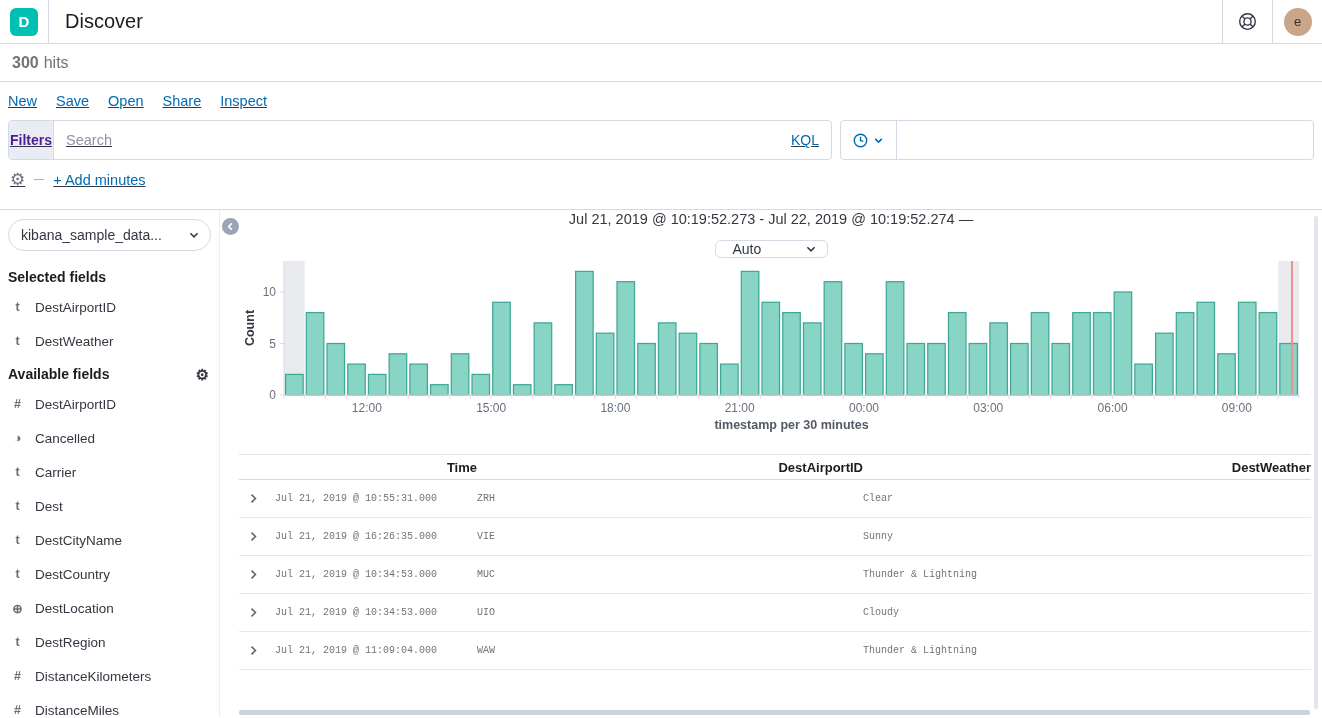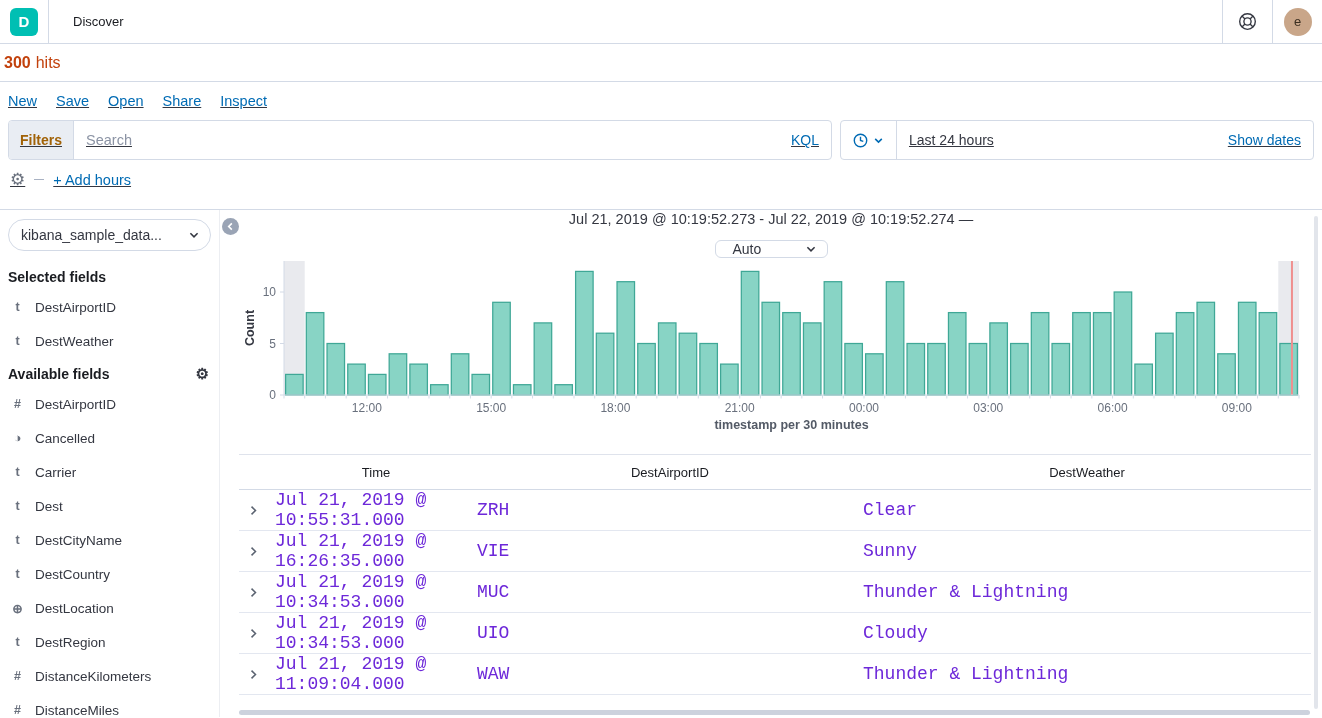--- a/index.html
+++ b/index.html
@@ -6,66 +6,66 @@
   html,body { width:1322px; height:718px; }
   body {
     font-family:"Liberation Sans", sans-serif;
     color:#343741; background:#fff; overflow:hidden; position:relative;
     font-size:14px;
   }
   
   .topbar { height:44px; border-bottom:1px solid #d3dae6; display:flex; align-items:center; }
   .logo-cell { width:49px; height:100%; display:flex; align-items:center; justify-content:center; border-right:1px solid #d3dae6; }
   .logo { width:28px; height:28px; border-radius:6px; background:#00BFB3; color:#fff; font-weight:700; font-size:15px; display:flex; align-items:center; justify-content:center; }
-  .app-title { margin-left:24px; font-size:13px; color:#1a1c21; }
+  .app-title { margin-left:16px; font-size:20px; color:#1a1c21; }
   .topbar-right { margin-left:auto; height:100%; display:flex; align-items:center; }
   .topbar-divider { width:1px; height:100%; background:#d3dae6; }
   .icon-btn { width:49px; height:100%; display:flex; align-items:center; justify-content:center; cursor:pointer; }
   .avatar { width:28px; height:28px; border-radius:50%; background:#c9a689; color:#3c2f21; font-size:13px; display:flex; align-items:center; justify-content:center; }
   
-  .hits-bar { height:38px; border-bottom:1px solid #d3dae6; display:flex; align-items:center; padding:0 4px; font-size:16px; color:#c2410c; }
+  .hits-bar { height:38px; border-bottom:1px solid #d3dae6; display:flex; align-items:center; padding:0 12px; font-size:16px; color:#737373; }
   .hits-count { font-weight:700; margin-right:5px; }
   
   .query-section { height:128px; border-bottom:1px solid #d3dae6; padding:9px 8px 0 8px; background:#fff;text-decoration:underline; }
   .nav-row { display:flex; gap:19px; padding:2px 0 11px 0; }
   .nav-link { color:#006BB4; font-weight:500; font-size:14.5px; cursor:pointer; }
   .query-row { display:flex; gap:8px; height:40px; }
   .search-group { flex:1; display:flex; border:1px solid #d3dae6; border-radius:4px; overflow:hidden; background:#fff; }
-  .filters-btn { width:65px; background:#e9edf3; border-right:1px solid #d3dae6; display:flex; align-items:center; justify-content:center; font-weight:700; font-size:14px; color:#a16207; cursor:pointer; }
+  .filters-btn { width:45px; background:#e9edf3; border-right:1px solid #d3dae6; display:flex; align-items:center; justify-content:center; font-weight:700; font-size:14px; color:#4c1d95; cursor:pointer; }
   .search-input { flex:1; display:flex; align-items:center; padding:0 12px; }
   .search-placeholder { color:#8b93a4; font-size:14.5px; }
   .kql-link { margin-left:auto; color:#006BB4; font-size:14px; cursor:pointer; }
   .time-group { width:474px; display:flex; border:1px solid #d3dae6; border-radius:4px; background:#fff; }
   .clock-seg { width:56px; border-right:1px solid #d3dae6; display:flex; align-items:center; justify-content:center; gap:5px; cursor:pointer; }
   .time-value-seg { flex:1; display:flex; align-items:center; padding:0 12px; cursor:pointer; }
   .show-dates { margin-left:auto; color:#006BB4; cursor:pointer; }
   .refresh-btn { width:118px; background:#006BB4; border:none; color:#fff; border-radius:6px; display:flex; align-items:center; justify-content:center; gap:8px; font-size:15px; font-weight:500; cursor:pointer; font-family:inherit; }
   .filter-row { display:flex; align-items:center; gap:9px; padding:11px 0 0 2px; }
   .gear-glyph { font-size:17px; color:#69707D; line-height:1; }
   .filter-dash { width:10px; height:1px; background:#a9b2c3; }
   .add-filter { color:#006BB4; font-size:14.5px; cursor:pointer; }
   
   .main { display:flex; height:507px; }
   .sidebar { width:220px; border-right:1px solid #eceef2; padding:9px 8px 0 8px; flex:none; }
   .index-select { height:32px; border:1px solid #d3dae6; border-radius:16px; display:flex; align-items:center; justify-content:space-between; padding:0 10px 0 12px; background:#fff; cursor:pointer; margin-bottom:10px; }
   .index-select span { font-size:14px; color:#343741; white-space:nowrap; overflow:hidden; }
-  .sidebar-heading { display:flex; justify-content:space-between; font-size:14px; font-weight:700; color:#1a1c21; padding:8px 2px 5px 0; }
+  .sidebar-heading { display:flex; align-items:center; justify-content:space-between; font-size:14px; font-weight:700; color:#1a1c21; padding:8px 2px 5px 0; }
   .sidebar-gear { font-size:15px; color:#343741; line-height:1; cursor:pointer; }
   .field-item { display:flex; align-items:center; gap:11px; height:34px; padding-left:3px; cursor:pointer; }
   .field-type { width:13px; text-align:center; color:#69707D; font-weight:700; font-size:12.5px; flex:none; }
   .field-name { font-size:13.5px; color:#343741; }
   .content { flex:1; position:relative; overflow:hidden; }
   .collapse-btn { position:absolute; left:2px; top:8px; width:17px; height:17px; border-radius:50%; background:#9aa4b5; display:flex; align-items:center; justify-content:center; cursor:pointer; z-index:3; }
   .chart-header { display:flex; align-items:center; justify-content:center; gap:13px; margin-top:8px; height:33px; font-size:14.5px; color:#343741;flex-direction:column; }
   .interval-select { width:113px; height:32px; border:1px solid #d3dae6; border-radius:6px; background:#fff; display:flex; align-items:center; justify-content:space-between; padding:0 10px 0 17px; cursor:pointer; font-size:14px;gap:27px; }
   #histogram { display:block; margin:8px 0 0 19px; }
   
   table.docs { border-collapse:collapse; table-layout:fixed; margin:20px 0 0 19px; width:1072px; }
-  table.docs th { text-align:center; font-size:13px; font-weight:400; color:#1a1c21; height:35px; border-top:1px solid #dfe3ec; border-bottom:1px solid #d3dae6; }
-  table.docs td { height:38px; border-bottom:1px solid #e3e7f0; font-family:"Liberation Mono", monospace; font-size:18px; color:#6d28d9; vertical-align:middle; }
+  table.docs th { text-align:right; font-size:13px; font-weight:700; color:#1a1c21; height:25px; border-top:1px solid #dfe3ec; border-bottom:1px solid #d3dae6; }
+  table.docs td { height:38px; border-bottom:1px solid #e3e7f0; font-family:"Liberation Mono", monospace; font-size:10px; color:#737373; vertical-align:middle; }
   .col-exp { width:36px; } .col-time { width:202px; } .col-airport { width:386px; }
   .expander { display:flex; align-items:center; justify-content:flex-start; padding-left:9px; cursor:pointer; }
   
   .hscroll { position:absolute; left:19px; right:12px; bottom:2px; height:5px; border-radius:3px; background:#ccd2dd; }
   .vscroll { position:absolute; right:4px; top:6px; bottom:8px; width:4px; border-radius:2px; background:#e2e5eb; }
 </style>
 </head>
 <body>
 
 <div class="topbar">
@@ -124,30 +124,26 @@
     <div class="time-group">
       <div class="clock-seg">
         <svg width="15" height="15" viewBox="0 0 14 14">
           <circle cx="7" cy="7" r="5.8" fill="none" stroke="#006BB4" stroke-width="1.3"></circle>
           <polyline points="7,3.6 7,7 9.6,7.8" fill="none" stroke="#006BB4" stroke-width="1.3"></polyline>
         </svg>
         <svg width="11" height="11" viewBox="0 0 10 10">
           <polyline points="2,3.5 5,6.5 8,3.5" fill="none" stroke="#006BB4" stroke-width="1.4"></polyline>
         </svg>
       </div>
-      <div class="time-value-seg">
-        <span>Last 24 hours</span>
-        <span class="show-dates">Show dates</span>
-      </div>
     </div>
   </div>
   <div class="filter-row">
     <span class="gear-glyph">⚙</span>
     <span class="filter-dash"></span>
-    <span class="add-filter">+ Add hours</span>
+    <span class="add-filter">+ Add minutes</span>
   </div>
 </div>
 
 <div class="main">
 
   <div class="sidebar">
     <div class="index-select">
       <span>kibana_sample_data...</span>
       <svg width="12" height="12" viewBox="0 0 10 10">
         <polyline points="2,3.5 5,6.5 8,3.5" fill="none" stroke="#343741" stroke-width="1.3"></polyline>

